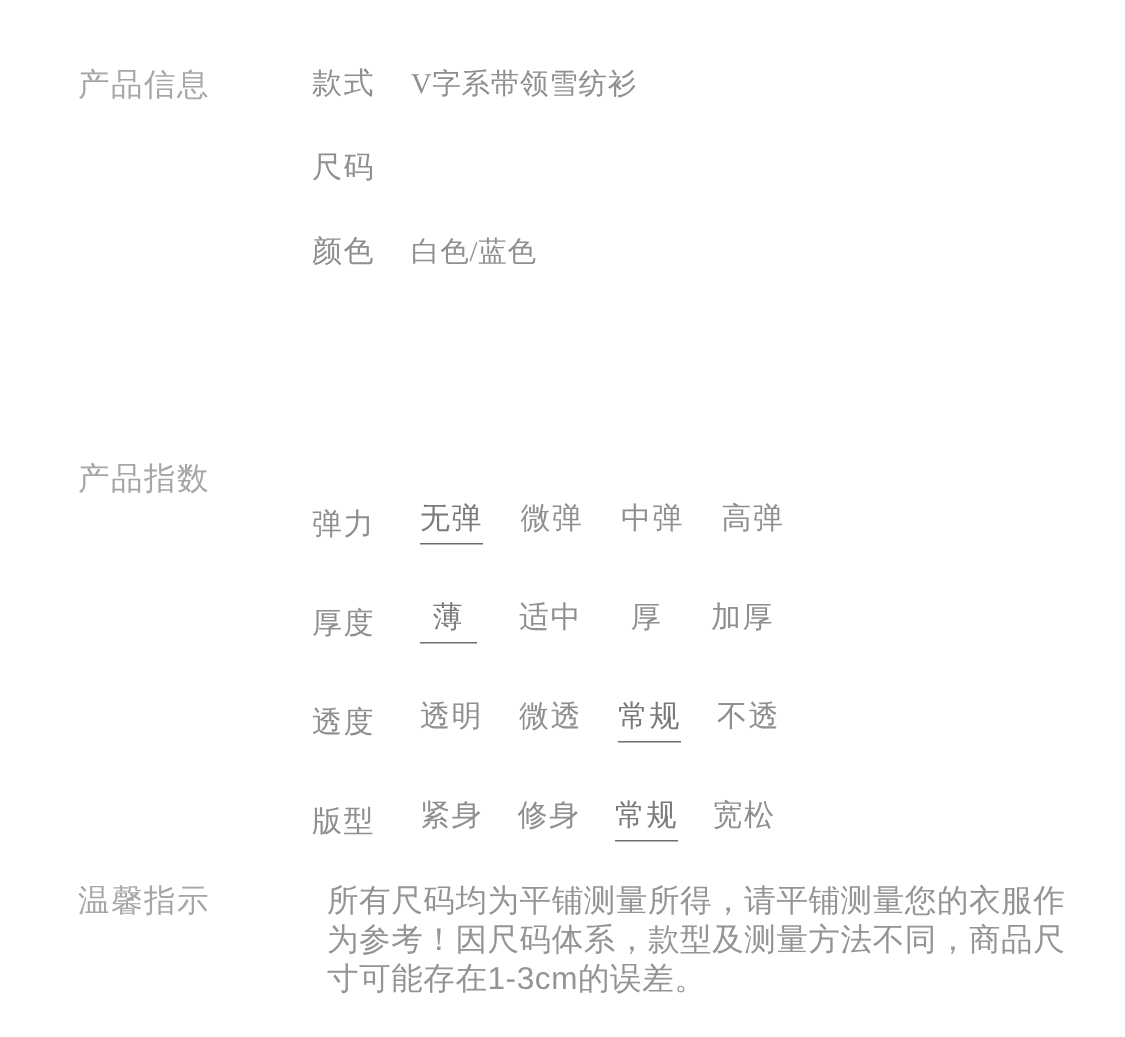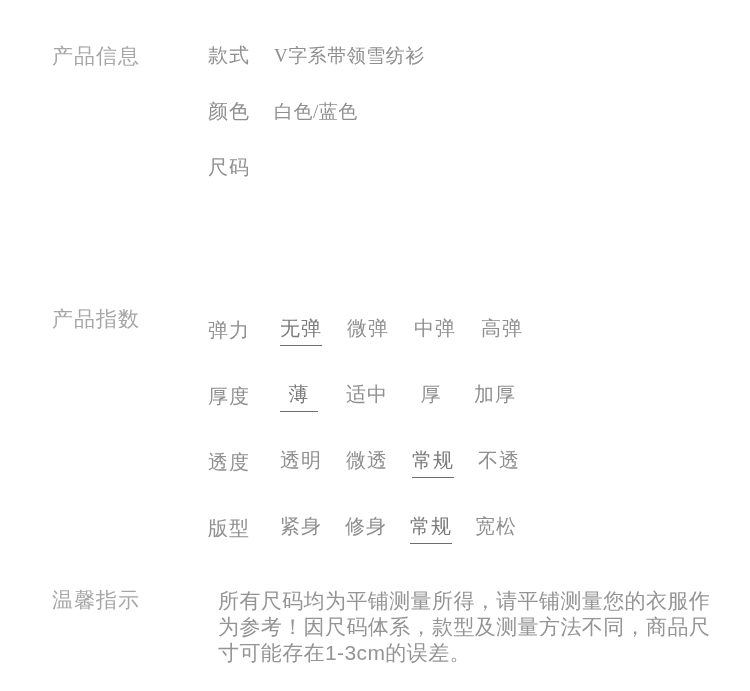--- a/index.html
+++ b/index.html
@@ -63,21 +63,21 @@
   }
 
   
   #info-section { top: 42px; }
   #info-section .row { height: 56px; }
 
   
   #index-section { top: 297px; }
   #index-section .sec-title { top: 8px; }
   #index-section .rows { left: 208px; top: 0; }
-  #index-section .row { height: 66px; align-items: center; }
+  #index-section .row { height: 66px; align-items: flex-end; }
   #index-section .row-label {
     font-size: 20px;
     width: 72px;
     flex: 0 0 72px;
   }
   .opts {
     display: flex;
     align-items: center;
   }
   .opt {
@@ -125,27 +125,27 @@
     <div class="sec-title">产品信息</div>
     <div class="rows">
 
       <div class="row">
         <div class="row-label">款式</div>
         <div class="row-value">V字系带领雪纺衫</div>
       </div>
 
 
       <div class="row">
+        <div class="row-label">尺码</div>
+        <div class="row-value"></div>
+      </div>
+
+      <div class="row">
         <div class="row-label">颜色</div>
         <div class="row-value">白色/蓝色</div>
-      </div>
-
-      <div class="row">
-        <div class="row-label">尺码</div>
-        <div class="row-value"></div>
       </div>
 
     </div>
   </div>
 
   <div class="section" id="index-section">
     <div class="sec-title">产品指数</div>
     <div class="rows">
 
       <div class="row row-elastic">

